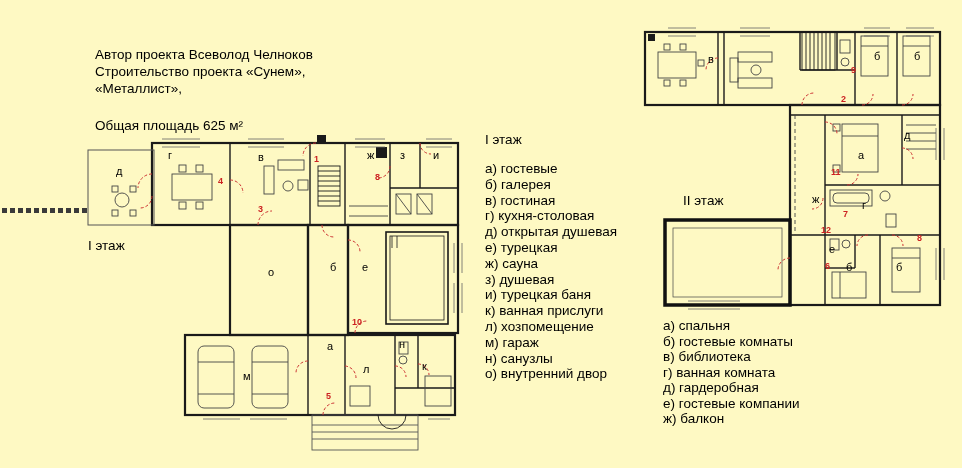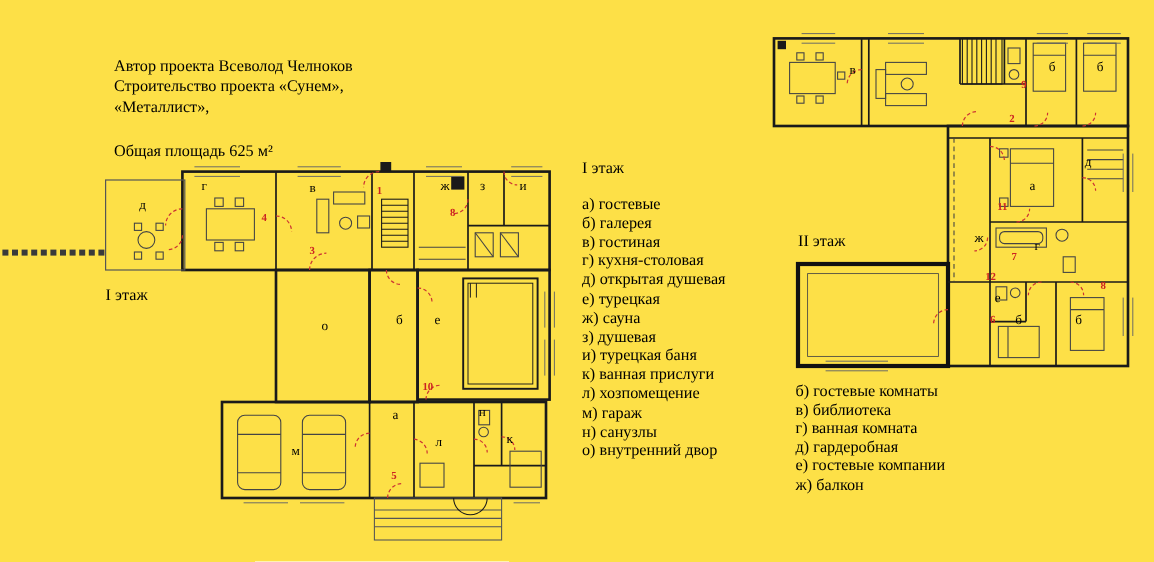--- a/index.html
+++ b/index.html
@@ -1,19 +1,19 @@
 <!DOCTYPE html>
 <html><head>
 <meta charset="utf-8">
 <style>
   * { box-sizing: border-box; }
   html,body { margin:0; padding:0; background:#fff; }
   .stage {
-    position:relative; width:962px; height:468px; background:#fde047;
-    font-family:Liberation Serif, serif; color:#000; overflow:hidden;
+    position:relative; width:962px; height:468px; background:#fef9c3;
+    font-family:Liberation Sans, sans-serif; color:#000; overflow:hidden;
   }
   .header { position:absolute; left:95px; top:46px; font-size:13.5px; line-height:17px; }
   .header .area { margin-top:20px; }
   .plan-label { position:absolute; font-size:13.5px; }
   .legend { position:absolute; font-size:13.5px; white-space:nowrap; }
   .legend1 { left:485px; top:132px; }
   .legend1 .legend-title { margin-bottom:14px; }
   .legend-item { line-height:15.8px; }
   .legend2 { left:663px; top:318px; }
   .legend2 .legend-item { line-height:15.5px; }
@@ -270,41 +270,42 @@
       <path d="M262 128 A11 11 0 0 1 273 139"></path>
       <path d="M207 165 A11 11 0 0 0 218 154"></path>
       <path d="M228 215 A11 11 0 0 0 217 226"></path>
       <path d="M252 215 A11 11 0 0 1 263 226"></path>
       <path d="M183 178 A11 11 0 0 1 172 189"></path>
       <path d="M150 238 A12 12 0 0 0 138 250"></path>
     </g>
   </svg>
 
   <div class="plan-label" style="left:88px;top:238px">I этаж</div>
-  <div class="plan-label" style="left:665px;top:193px">II этаж</div>
+  <div class="plan-label" style="left:683px;top:193px">II этаж</div>
 
   <div class="legend legend1">
     <div class="legend-title">I этаж</div>
     <div class="legend-item">а) гостевые</div>
     <div class="legend-item">б) галерея</div>
     <div class="legend-item">в) гостиная</div>
     <div class="legend-item">г) кухня-столовая</div>
     <div class="legend-item">д) открытая душевая</div>
     <div class="legend-item">е) турецкая</div>
     <div class="legend-item">ж) сауна</div>
     <div class="legend-item">з) душевая</div>
     <div class="legend-item">и) турецкая баня</div>
     <div class="legend-item">к) ванная прислуги</div>
     <div class="legend-item">л) хозпомещение</div>
     <div class="legend-item">м) гараж</div>
     <div class="legend-item">н) санузлы</div>
     <div class="legend-item">о) внутренний двор</div>
   </div>
 
   <div class="legend legend2">
+    <div class="legend-item">а) спальня</div>
     <div class="legend-item">б) гостевые комнаты</div>
     <div class="legend-item">в) библиотека</div>
     <div class="legend-item">г) ванная комната</div>
     <div class="legend-item">д) гардеробная</div>
     <div class="legend-item">е) гостевые компании</div>
     <div class="legend-item">ж) балкон</div>
   </div>
 
   <div>
     <span class="rl" style="left:116px;top:166px">д</span>

